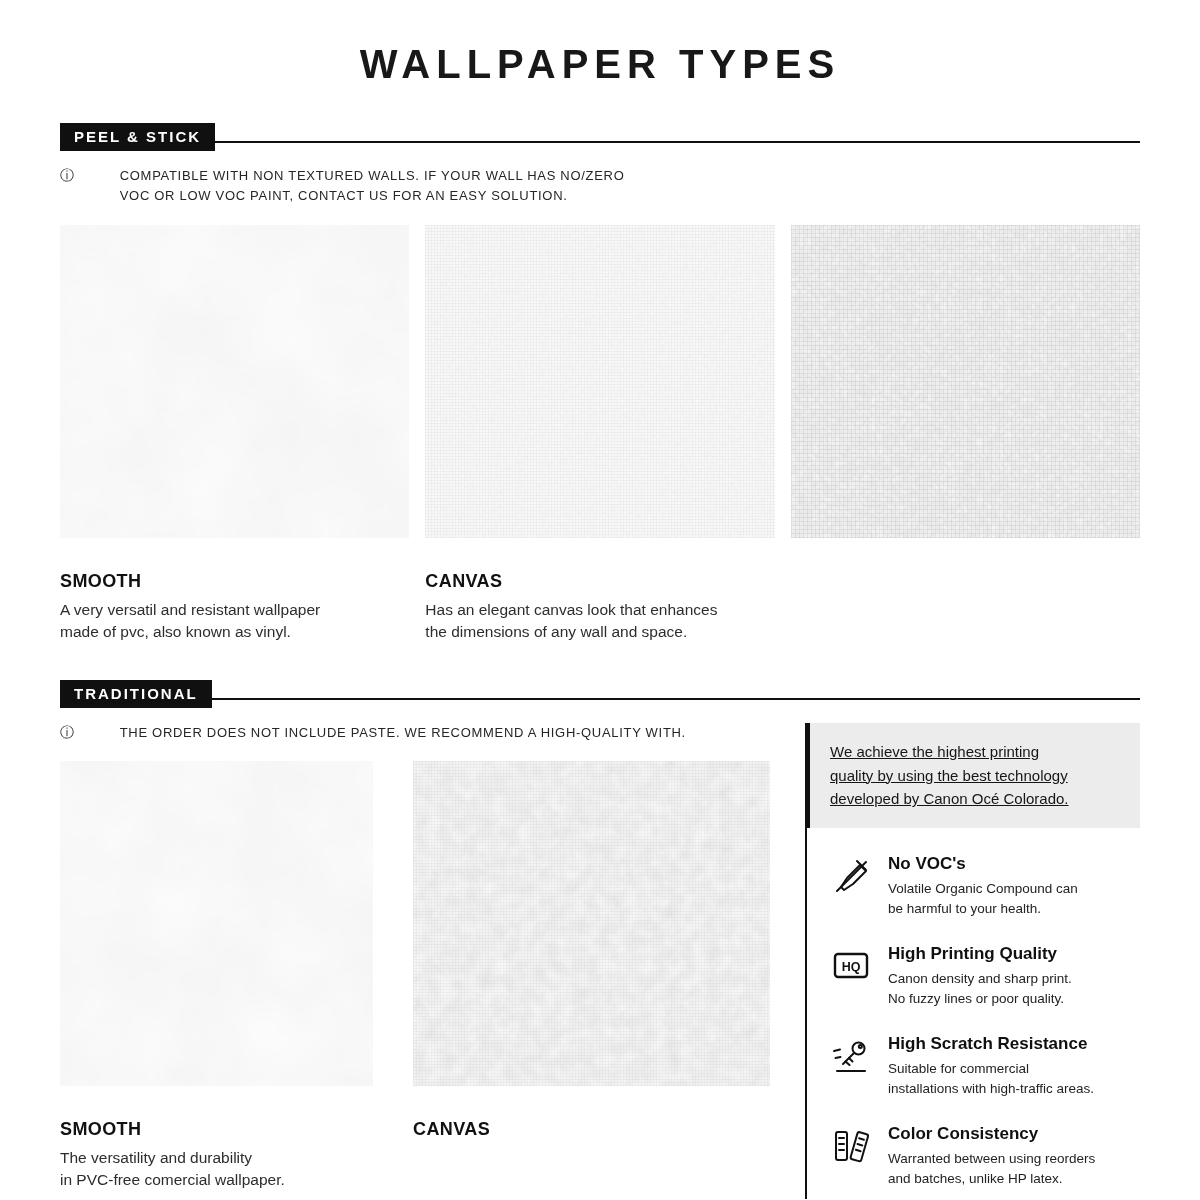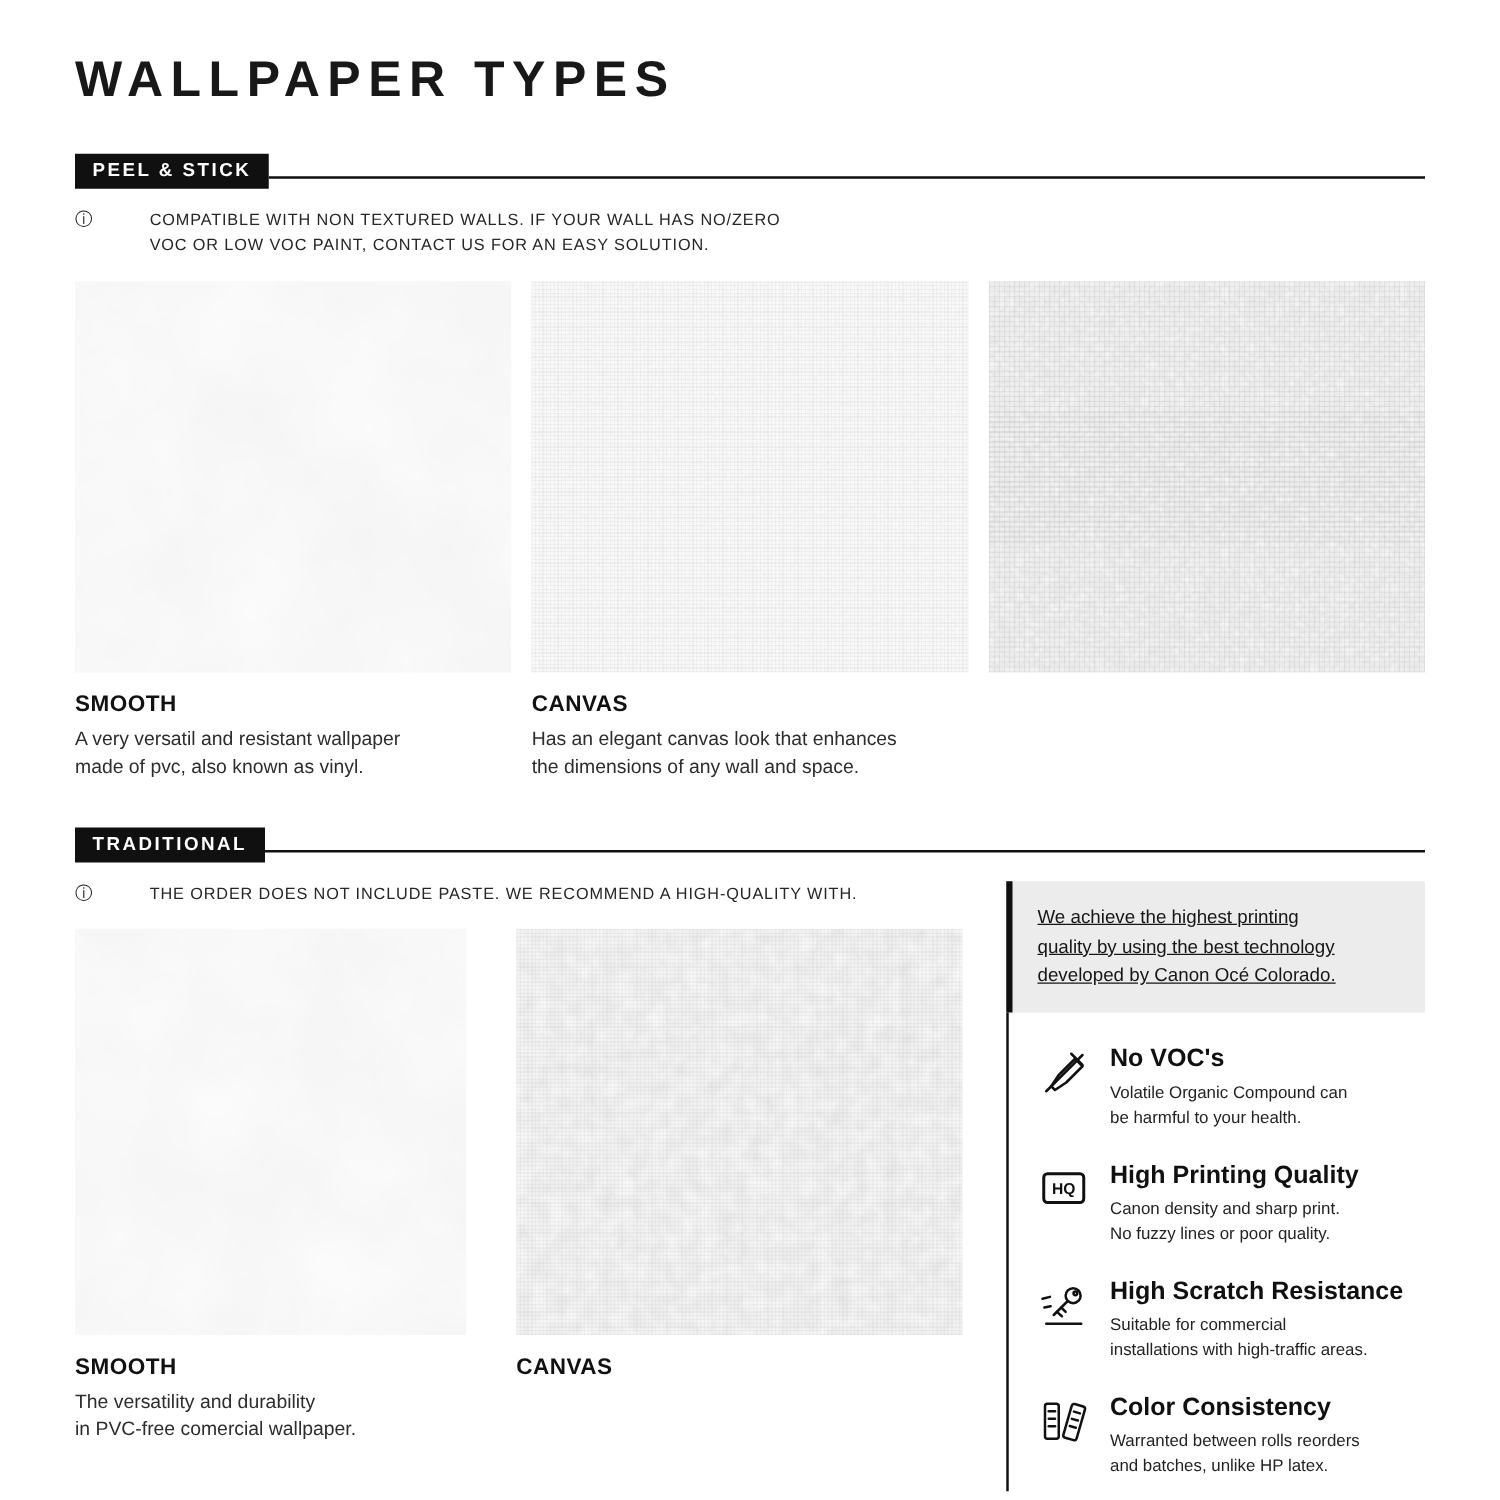--- a/index.html
+++ b/index.html
@@ -6,20 +6,21 @@
   html, body { width: 1200px; height: 1200px; background: #ffffff; }
   body {
     font-family: "Liberation Sans", sans-serif;
     color: #1d1d1d;
     overflow: hidden;
   }
   .page { padding: 42px 60px 0 60px; }
 
   
   .page-title {
+    text-align: center;
     font-size: 40px;
     font-weight: 700;
     letter-spacing: 6px;
     color: #181818;
     margin-bottom: 36px;
   }
 
   
   .section-header { display: flex; align-items: center; }
   .badge {
@@ -65,21 +66,21 @@
     background:
       repeating-linear-gradient(0deg, rgba(0,0,0,0.06) 0 1px, transparent 1px 4px),
       repeating-linear-gradient(90deg, rgba(0,0,0,0.055) 0 1px, transparent 1px 4px);
   }
   .overlay-rough {
     background:
       repeating-linear-gradient(0deg, rgba(0,0,0,0.03) 0 1px, transparent 1px 3px),
       repeating-linear-gradient(90deg, rgba(0,0,0,0.028) 0 1px, transparent 1px 3px);
   }
 
-  figcaption { margin-top: 15px; }
+  figcaption { margin-top: 33px; }
   .swatch-name { font-size: 18px; font-weight: 700; letter-spacing: 0.4px; color: #111; }
   .swatch-desc {
     margin-top: 7px;
     font-size: 15.5px;
     line-height: 1.45;
     color: #2d2d2d;
     white-space: pre-line;
   }
 
   
@@ -107,21 +108,21 @@
   .features {
     border-left: 2px solid #101010;
     padding: 26px 0 10px 22px;
     display: flex;
     flex-direction: column;
     gap: 26px;
   }
   .feature { display: flex; gap: 15px; }
   .feature-icon { flex: 0 0 44px; width: 44px; height: 44px; }
   .feature-icon svg { width: 44px; height: 44px; display: block; }
-  .feature-title { font-size: 20px; font-weight: 700; color: #101010; }
+  .feature-title { font-size: 17px; font-weight: 700; color: #101010; }
   .feature-desc {
     margin-top: 5px;
     font-size: 13.5px;
     line-height: 1.45;
     color: #232323;
     white-space: pre-line;
   }
 
   .defs-svg { position: absolute; width: 0; height: 0; overflow: hidden; }
 </style>
@@ -349,21 +350,21 @@
               <g transform="rotate(16 26 36)">
                 <rect x="21" y="8" width="11" height="28" rx="2"></rect>
                 <path d="M24 14h5"></path>
                   <path d="M24 20h5"></path>
                   <path d="M24 26h5"></path>
               </g>
             </svg>
           </span>
           <div>
             <div class="feature-title">Color Consistency</div>
-            <p class="feature-desc">Warranted between rolls reorders
+            <p class="feature-desc">Warranted between using reorders
 and batches, unlike HP latex.</p>
           </div>
         </div>
 
       </div>
     </aside>
 
   </div>
 </div>
 

